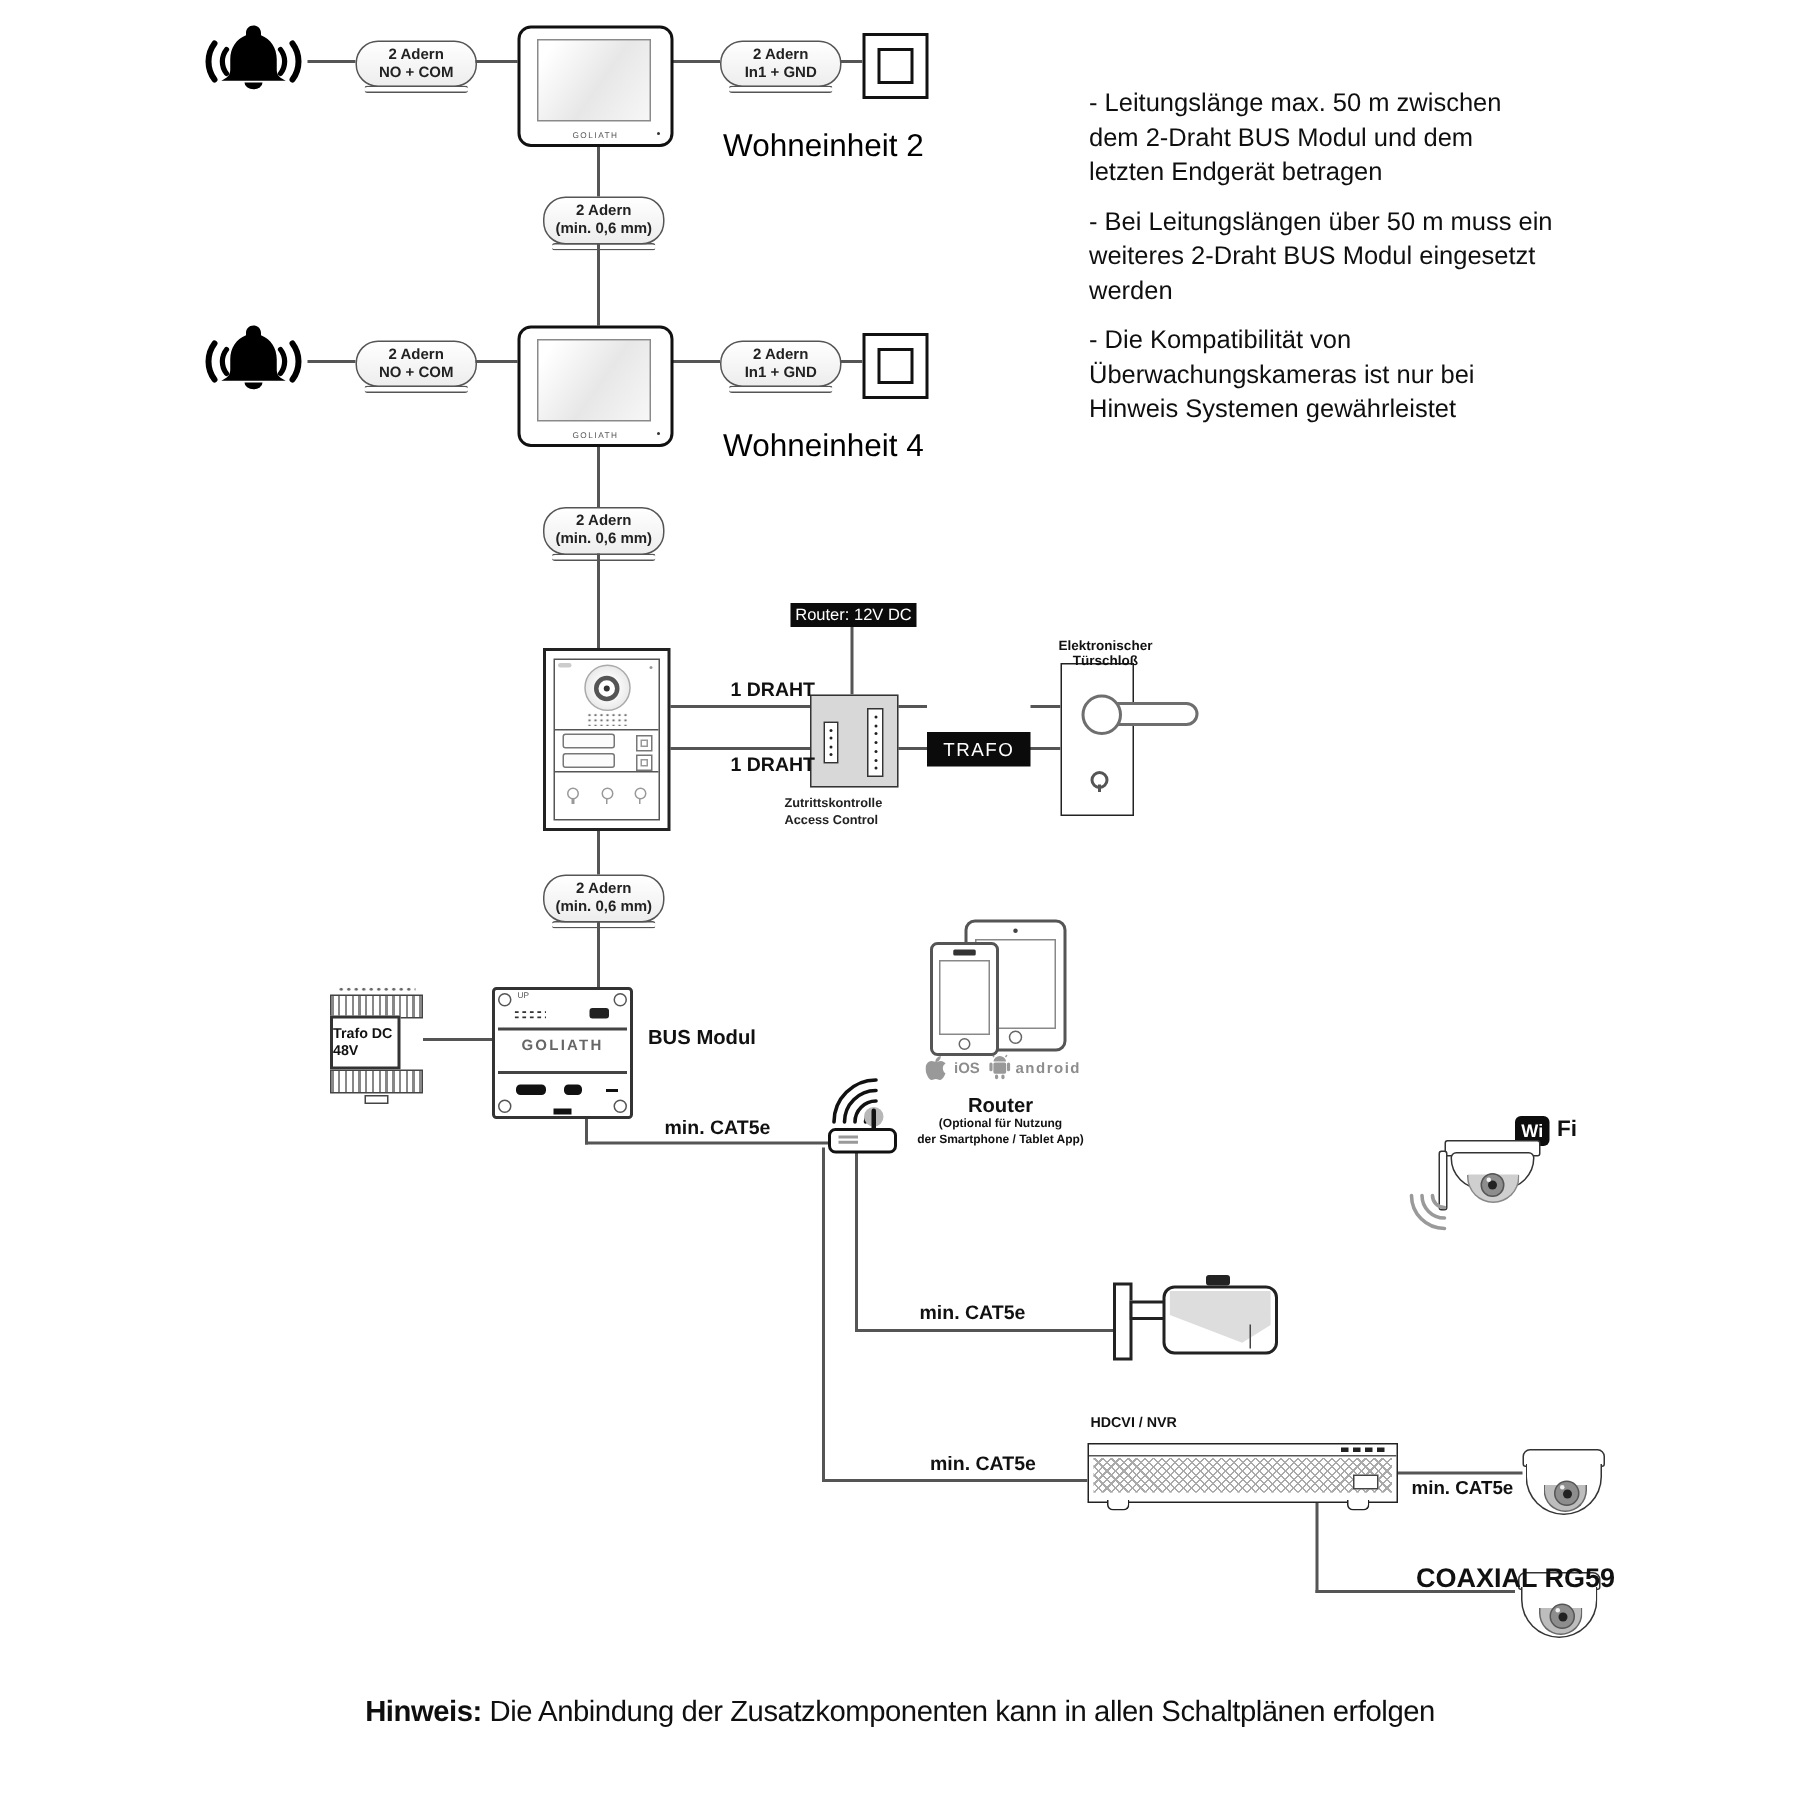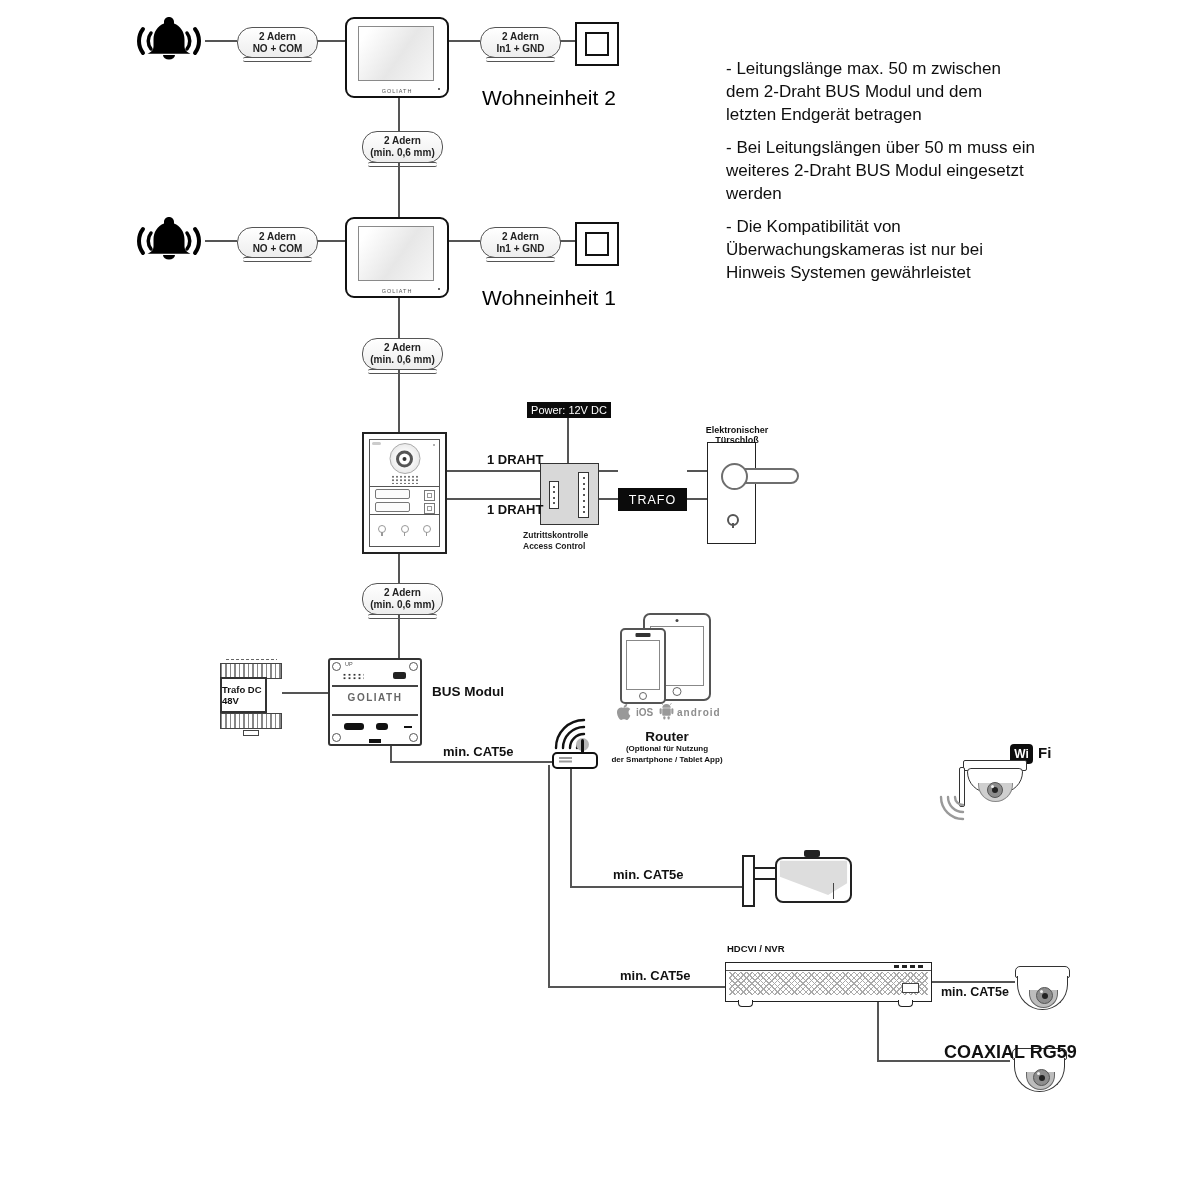--- a/index.html
+++ b/index.html
@@ -229,21 +229,21 @@
     <div class="mon-brand">GOLIATH</div>
     <div class="mon-dot"></div>
   </div>
   <div class="hl" style="left:445px;top:240px;width:35px"></div>
   <div class="pill pre" style="left:480px;top:227px;width:79px;height:29px">2 Adern
 In1 + GND</div>
   <div class="hl" style="left:559px;top:240px;width:16px"></div>
   <div class="switch" style="left:575px;top:222px">
     <div class="switch-inner"></div>
   </div>
-  <div class="lbl unit-label" style="left:482px;top:286px">Wohneinheit 1</div>
+  <div class="lbl unit-label" style="left:482px;top:286px">Wohneinheit 4</div>
 
   <div class="vl" style="left:398px;top:294px;height:44px"></div>
   <div class="pill pre" style="left:362px;top:338px;width:79px;height:30px">2 Adern
 (min. 0,6 mm)</div>
   <div class="vl" style="left:398px;top:368px;height:64px"></div>
 
   <div class="door">
     <div class="door-inner">
       <div class="door-sec d-cam">
         <div class="ds-mark-l"></div>
@@ -265,21 +265,21 @@
         </div>
       </div>
       <div class="door-sec d-keys">
         <span class="ki"></span>
         <span class="ki"></span>
         <span class="ki"></span>
       </div>
     </div>
   </div>
 
-  <div class="blackbox" style="left:527px;top:402px;width:84px;height:16px;font-size:11px">Power: 12V DC</div>
+  <div class="blackbox" style="left:527px;top:402px;width:84px;height:16px;font-size:11px">Router: 12V DC</div>
   <div class="vl" style="left:567px;top:418px;height:45px"></div>
   <div class="lbl bold" style="left:487px;top:452px;font-size:13px">1 DRAHT</div>
   <div class="hl" style="left:443px;top:470px;width:97px"></div>
   <div class="hl" style="left:443px;top:498px;width:97px"></div>
   <div class="lbl bold" style="left:487px;top:502px;font-size:13px">1 DRAHT</div>
 
   <div class="acc">
     <div class="acc-strip strip-l">
       <span class="acc-dot"></span>
         <span class="acc-dot"></span>
@@ -478,14 +478,15 @@
 dem 2-Draht BUS Modul und dem
 letzten Endgerät betragen</div>
     <div class="notes-p pre">- Bei Leitungslängen über 50 m muss ein
 weiteres 2-Draht BUS Modul eingesetzt
 werden</div>
     <div class="notes-p pre">- Die Kompatibilität von
 Überwachungskameras ist nur bei
 Hinweis Systemen gewährleistet</div>
   </div>
 
+  <div class="footer"><span class="bold">Hinweis:</span><span> Die Anbindung der Zusatzkomponenten kann in allen Schaltplänen erfolgen</span></div>
 
 </div>
 
 </body></html>

